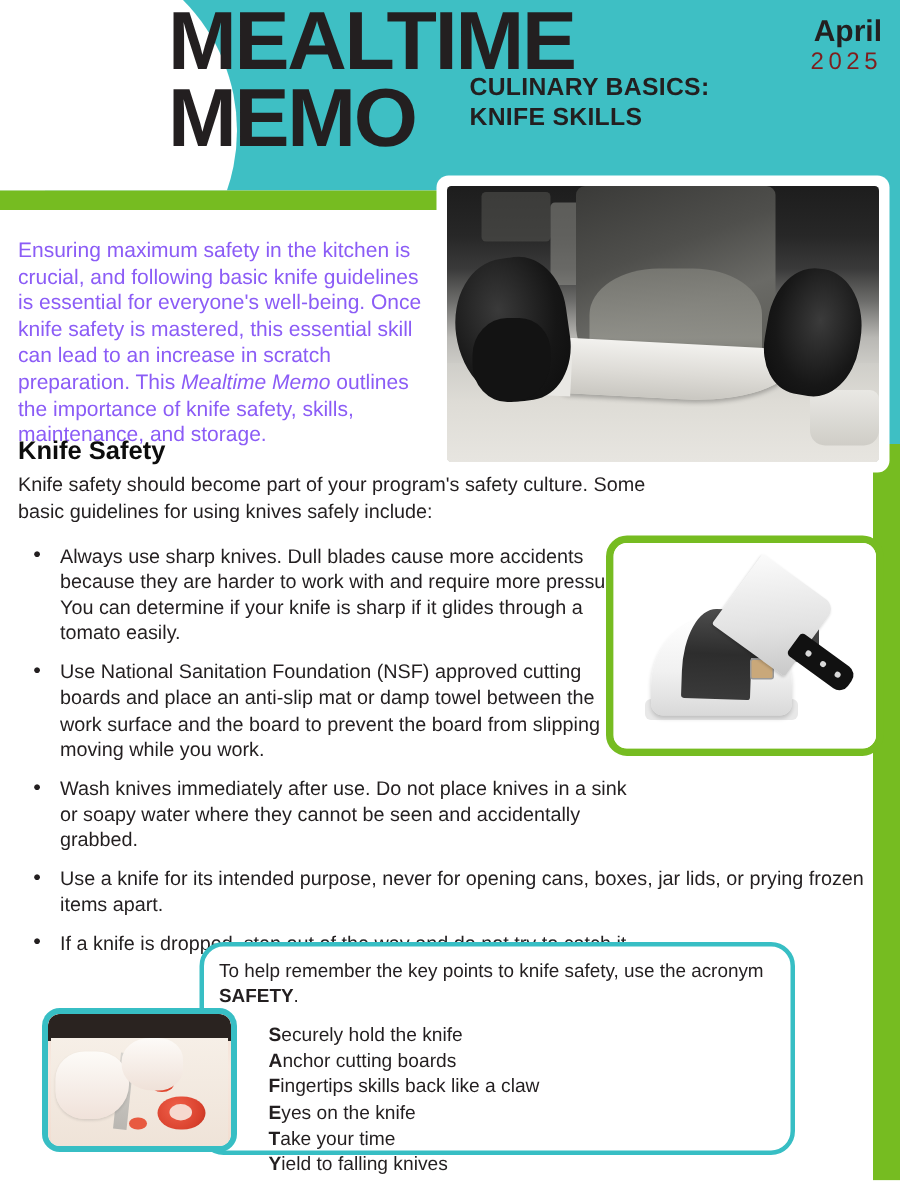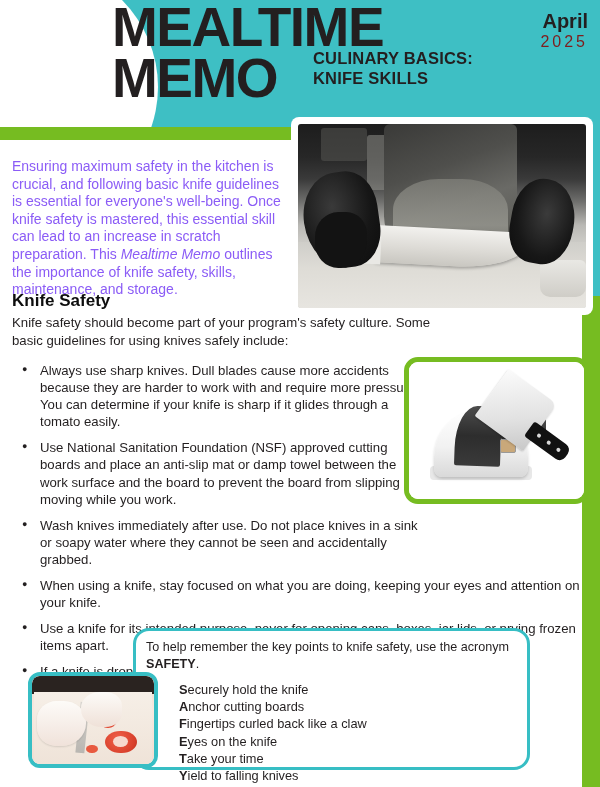--- a/index.html
+++ b/index.html
@@ -187,21 +187,20 @@
     <span>Ensuring maximum safety in the kitchen is crucial, and following basic knife guidelines is essential for everyone's well-being. Once knife safety is mastered, this essential skill can lead to an increase in scratch preparation. This </span><i>Mealtime Memo</i><span> outlines the importance of knife safety, skills, maintenance, and storage.</span>
   </div>
 
   <div class="h2">Knife Safety</div>
   <div class="lead">Knife safety should become part of your program's safety culture. Some basic guidelines for using knives safely include:</div>
 
   <ul class="bullets">
     <li class="narrow">Always use sharp knives. Dull blades cause more accidents because they are harder to work with and require more pressure. You can determine if your knife is sharp if it glides through a tomato easily.</li>
     <li class="narrow">Use National Sanitation Foundation (NSF) approved cutting boards and place an anti-slip mat or damp towel between the work surface and the board to prevent the board from slipping or moving while you work.</li>
     <li class="narrow">Wash knives immediately after use. Do not place knives in a sink or soapy water where they cannot be seen and accidentally grabbed.</li>
-    <li class="wide">When using a knife, stay focused on what you are doing, keeping your eyes and attention on your knife.</li>
     <li class="wide">Use a knife for its intended purpose, never for opening cans, boxes, jar lids, or prying frozen items apart.</li>
     <li class="wide">If a knife is dropped, step out of the way and do not try to catch it.</li>
   </ul>
 
   <div class="photo-sharp">
     <div class="sp-inner">
       <div class="sp-base"></div>
       <div class="sp-body"></div>
       <div class="sp-dark"></div>
       <div class="sp-dark2"></div>
@@ -230,20 +229,20 @@
     </div>
   </div>
 
   <div class="safety-box">
     <div class="safety-lead">
       <span>To help remember the key points to knife safety, use the acronym </span><b>SAFETY</b><span>.</span>
     </div>
     <div class="acro">
       <div><b>S</b><span>ecurely hold the knife</span></div>
       <div><b>A</b><span>nchor cutting boards</span></div>
-      <div><b>F</b><span>ingertips curled back like a claw</span></div>
+      <div><b>F</b><span>ingertips skills back like a claw</span></div>
       <div><b>E</b><span>yes on the knife</span></div>
       <div><b>T</b><span>ake your time</span></div>
       <div><b>Y</b><span>ield to falling knives</span></div>
     </div>
   </div>
 
 </div>
 
 </body></html>

